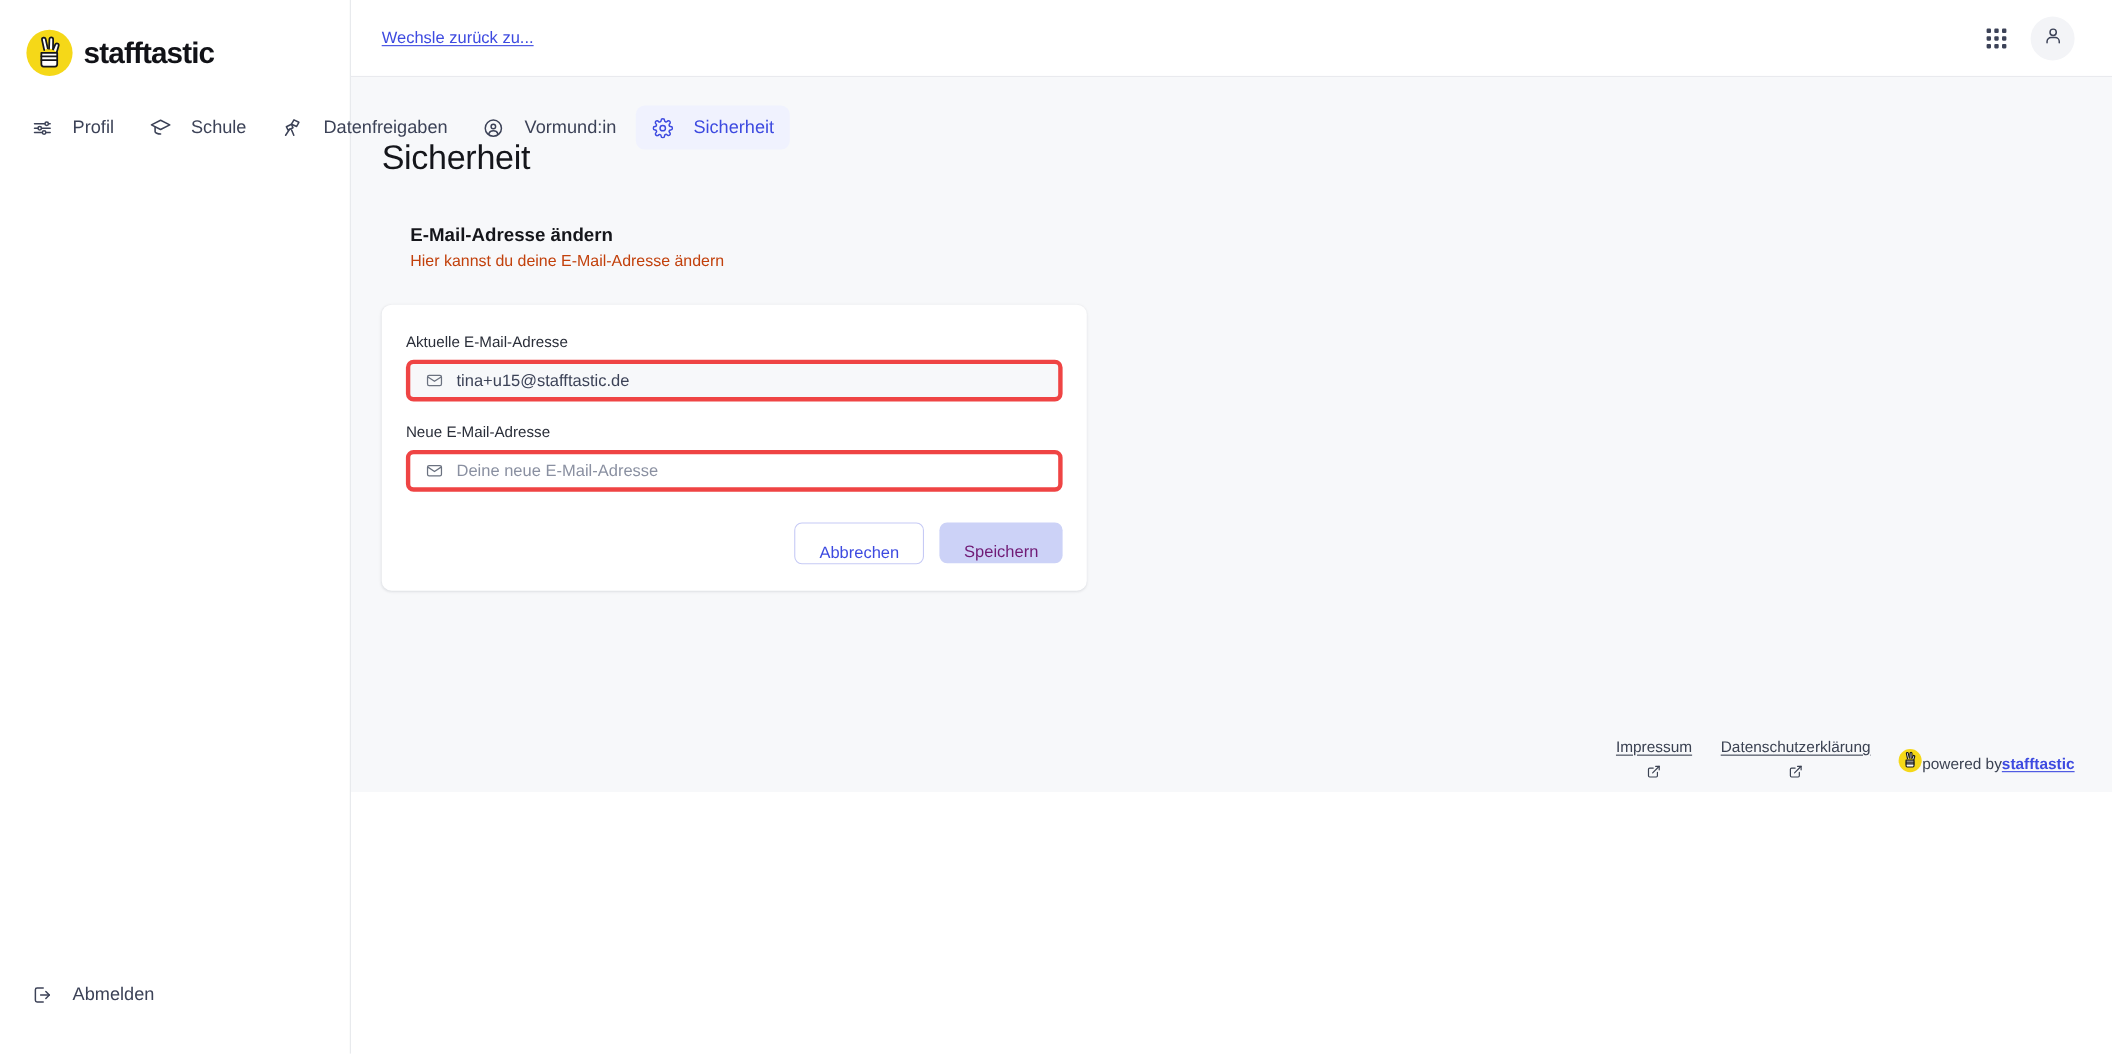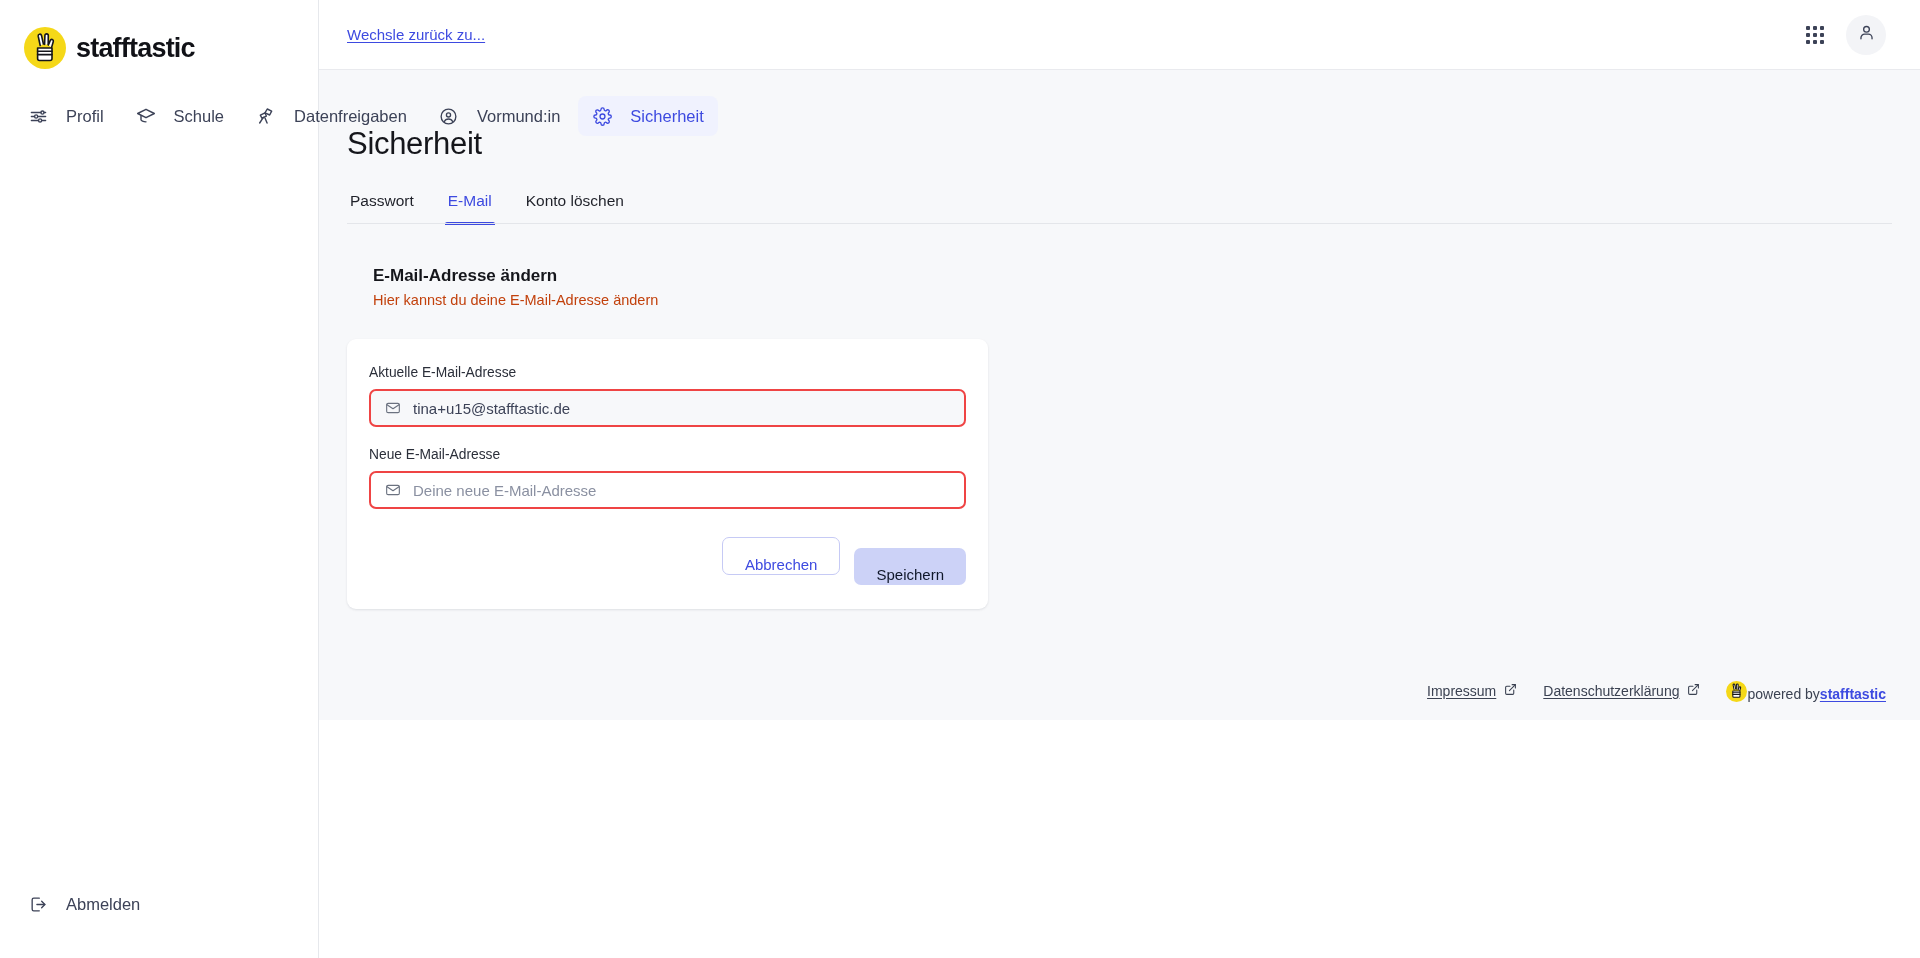--- a/index.html
+++ b/index.html
@@ -93,55 +93,55 @@
     margin-top: 31px;
     width: 641px;
     background: #ffffff;
     border-radius: 9px;
     box-shadow: 0 1px 3px rgba(16,24,40,.07), 0 1px 2px rgba(16,24,40,.04);
     padding: 26px 22px 24px 22px;
   }
   .field + .field { margin-top: 20px; }
   .field-label { font-size: 13.8px; color: #2b2f3a; font-weight: 500; margin-bottom: 9px; display: block; }
   .input-wrap {
-    height: 38px; border: 2px solid #ef4444; border-radius: 7px;
+    height: 38px; border: 4px solid #ef4444; border-radius: 7px;
     display: flex; align-items: center; gap: 12px; padding: 0 14px;
     background: #ffffff;
   }
   .input-wrap.disabled { background: #f7f8fa; }
   .input-wrap .mail-ic { flex: 0 0 16px; display: flex; }
   .input-wrap input {
     border: none; outline: none; background: transparent;
     font-family: inherit; font-size: 15px; color: #14532d; width: 100%;
     padding: 0;
   }
   .input-wrap input::placeholder { color: #8a90a1; }
   .input-wrap.disabled input { color: #3c4257; }
 
   .actions { display: flex; justify-content: flex-end; gap: 14px; margin-top: 28px; }
   .btn {
     height: 37px; border-radius: 7px; font-family: inherit; font-size: 15px;
     padding: 18px 22px; cursor: pointer;
   }
   .btn-outline { background: #ffffff; border: 1px solid #c6caf5; color: #3d4ae0; }
   .btn-primary-disabled {
-    background: #ccd2f7; border: none; color: #0f172a; cursor: default; margin-top: 11px;
+    background: #ccd2f7; border: none; color: #701a75; cursor: default;
   }
 
   
   .footer {
     height: 52px; flex: 0 0 52px;
     display: flex; align-items: center; justify-content: flex-end;
     gap: 26px; padding: 0 34px 6px 0;
     background: #f7f8fa;
   }
   .foot-link {
     font-size: 14px; color: #3b4252; text-decoration: underline;
     text-underline-offset: 2px; cursor: pointer;
-    display: inline-flex; align-items: center; gap: 8px;
+    display: inline-flex; align-items: center; gap: 8px; flex-direction: column;
   }
   .powered { display: inline-flex; align-items: flex-end; gap: 0; font-size: 14px; color: #3b4252; }
   .powered .mini-mark { width: 21px; height: 21px; position: relative; flex: 0 0 21px; }
   .powered a { color: #3d4ae0; text-decoration: underline; text-underline-offset: 2px; font-weight: 700; cursor: pointer; }
 
   
   .mark-circle { position: absolute; inset: 0; background: #f5d818; border-radius: 50%; }
   .mark-hand { position: absolute; inset: 0; display: flex; align-items: center; justify-content: center; }
 </style>
 </head>
@@ -269,25 +269,20 @@
             </svg>
           </span>
         </div>
       </div>
     </header>
 
     <div class="content">
 
       <h1 class="page-title">Sicherheit</h1>
 
-      <div class="tabs">
-        <button class="tab">Passwort</button>
-        <button class="tab active">E-Mail</button>
-        <button class="tab">Konto löschen</button>
-      </div>
 
       <div class="section-head">
         <div class="section-title">E-Mail-Adresse ändern</div>
         <div class="section-sub">Hier kannst du deine E-Mail-Adresse ändern</div>
       </div>
 
       <div class="card">
 
         <div class="field">
           <label class="field-label">Aktuelle E-Mail-Adresse</label>

